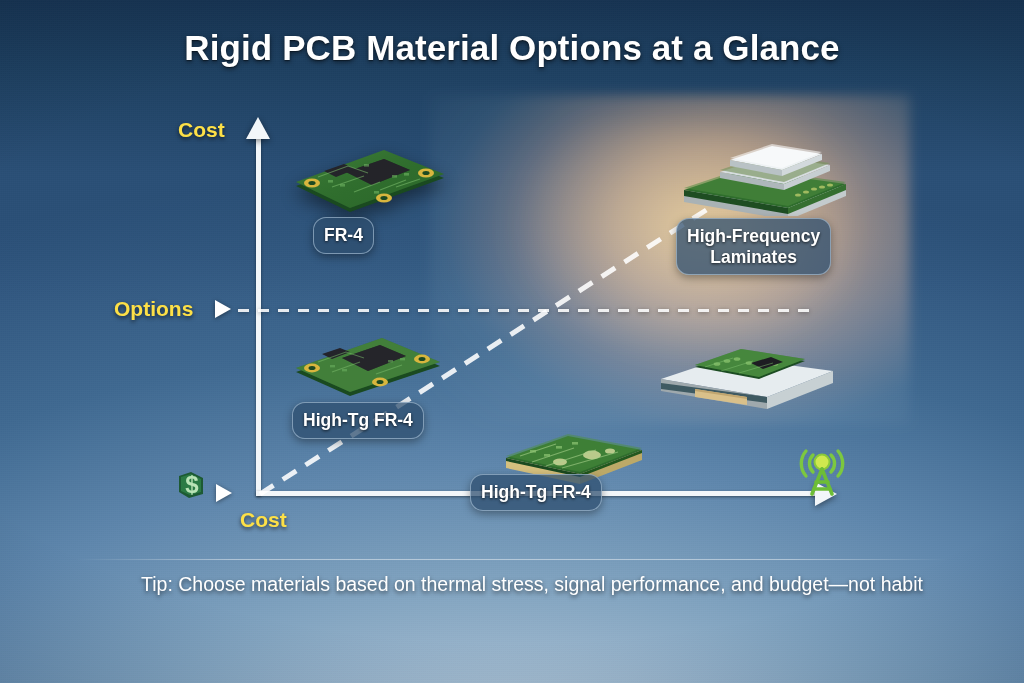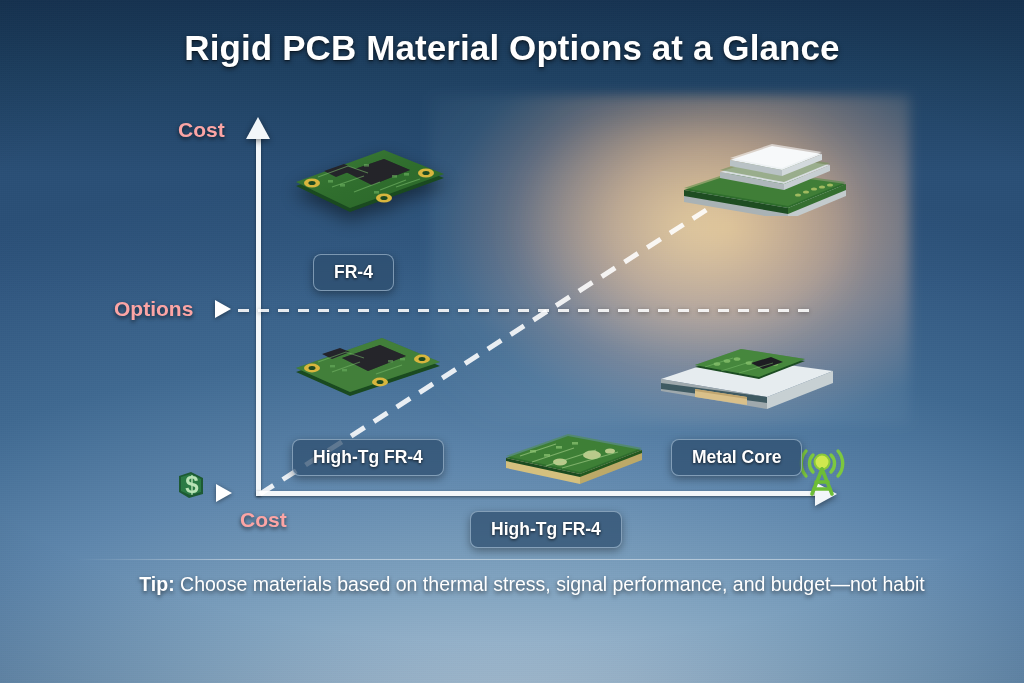--- a/index.html
+++ b/index.html
@@ -110,21 +110,21 @@
     position: absolute; left: 815px; top: 482px;
     width: 0; height: 0;
     border-top: 12px solid transparent;
     border-bottom: 12px solid transparent;
     border-left: 22px solid #f2f6f9;
     filter: drop-shadow(0 2px 3px rgba(0,0,0,.45));
   }
 
   .axis-label {
     position: absolute;
-    color: #fca5a5;
+    color: #fde047;
     font-size: 21px;
     font-weight: bold;
     text-shadow: 0 2px 4px rgba(0,0,0,.6);
     white-space: nowrap;
   }
   #label-cost-y   { left: 178px; top: 118px; }
   #label-cost-x   { left: 240px; top: 508px; }
   #label-signal   { left: 736px; top: 508px; }
   #label-thermal  { left: 114px; top: 297px; }
 
@@ -154,31 +154,30 @@
     border-bottom: 9px solid transparent;
     border-left: 16px solid #ffffff;
     filter: drop-shadow(0 1px 2px rgba(0,0,0,.45));
   }
 
   
   .chip {
     position: absolute;
     background: rgba(46,78,110,.74);
     border: 1.5px solid rgba(190,212,230,.55);
-    border-radius: 8px;
+    border-radius: 13px;
     color: #ffffff;
     font-size: 17.5px;
     font-weight: bold;
     text-align: center;
     line-height: 1.18;
-    padding: 7px 20px;
+    padding: 7px 10px;
     text-shadow: 0 1px 3px rgba(0,0,0,.75);
     box-shadow: 0 3px 8px rgba(0,0,0,.35);
     white-space: pre-line;
-    margin-top: 37px;
   }
   #chip-fr4        { left: 313px; top: 217px; }
   #chip-hf         { left: 676px; top: 218px; }
   #chip-hitg-left  { left: 292px; top: 402px; }
   #chip-metal      { left: 671px; top: 402px; }
   #chip-hitg-bot   { left: 470px; top: 474px; }
 
   
   .board-wrap { position: absolute; }
 
@@ -197,21 +196,21 @@
     position: absolute; left: 76px; top: 559px; width: 872px; height: 1px;
     background: linear-gradient(to right, rgba(255,255,255,0), rgba(255,255,255,.45) 18%, rgba(255,255,255,.45) 82%, rgba(255,255,255,0));
   }
   .tip {
     position: absolute; left: 0; right: 0; top: 573px;
     text-align: center;
     color: #ffffff;
     font-size: 19.5px;
     text-shadow: 0 2px 4px rgba(0,0,0,.6);
   }
-  .tip b { font-weight: bold; margin-left: 40px; }
+  .tip b { font-weight: normal; margin-left: 40px; }
 </style>
 </head>
 <body>
 
 <div id="stage">
 
   <div class="bg-base"></div>
   <div class="bg-clouds"></div>
   <div class="bg-topdark"></div>
   <div class="bg-noise"></div>
@@ -425,22 +424,23 @@
       <g stroke="#6dbd36" stroke-width="3.6" fill="none" stroke-linecap="round">
         <path d="M29 27 L19 52"></path>
         <path d="M29 27 L39 52"></path>
         <path d="M23 40 L35 40"></path>
         <path d="M21 47 L37 47"></path>
       </g>
     </svg>
   </div>
 
   <div class="chip" id="chip-fr4">FR-4</div>
+  <div class="chip" id="chip-hf">High-Frequency
+Laminates</div>
   <div class="chip" id="chip-hitg-left">High-Tg FR-4</div>
-  <div class="chip" id="chip-metal">Metal Core</div>
   <div class="chip" id="chip-hitg-bot">High-Tg FR-4</div>
 
   <div class="divider"></div>
   <div class="tip">
     <b>Tip:</b><span> Choose materials based on thermal stress, signal performance, and budget—not habit</span>
   </div>
 
 </div>
 
 </body></html>

